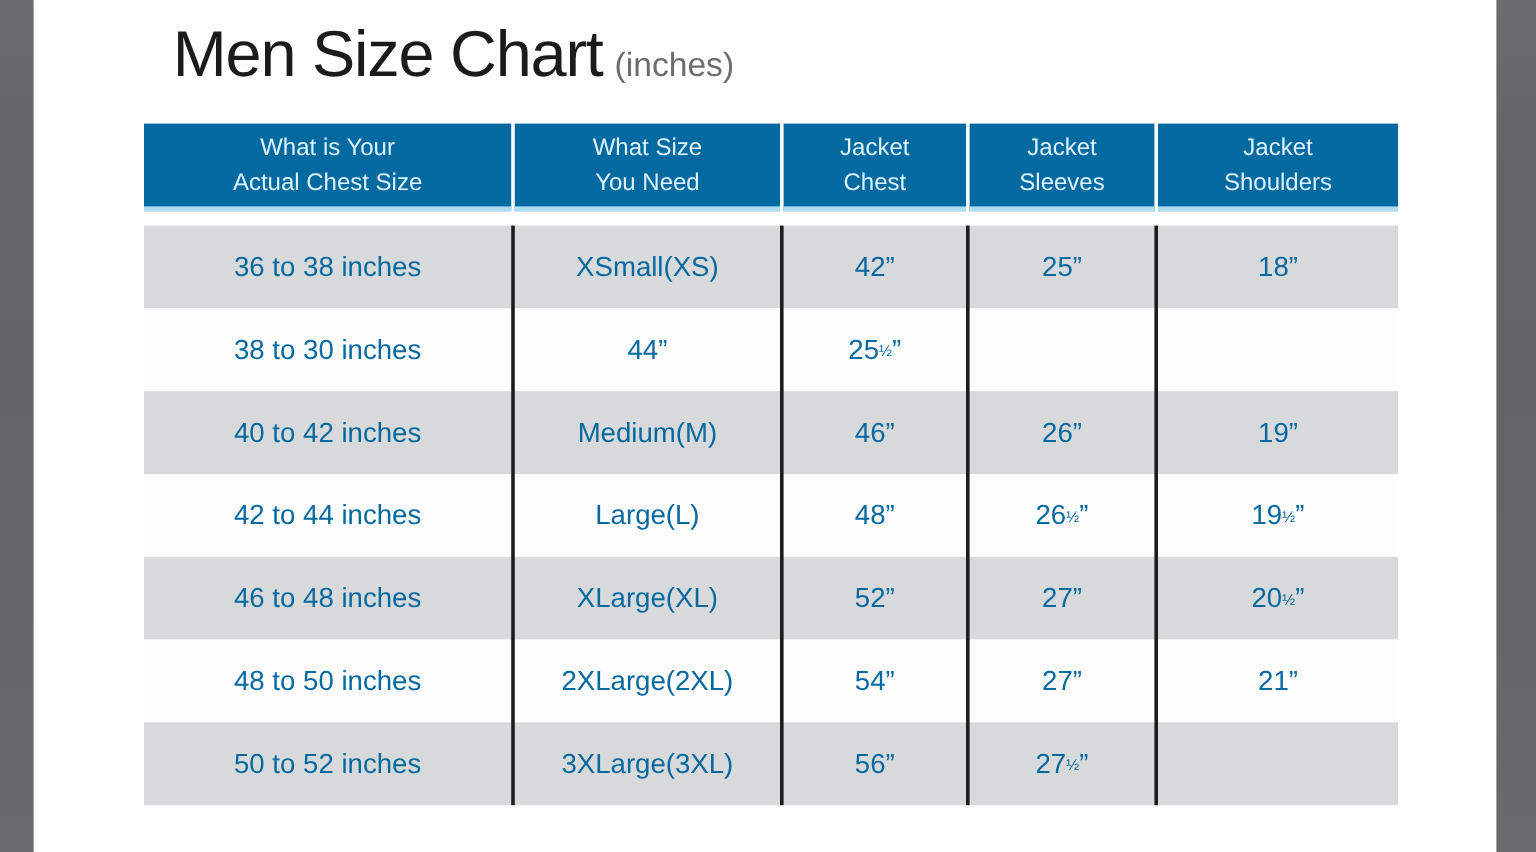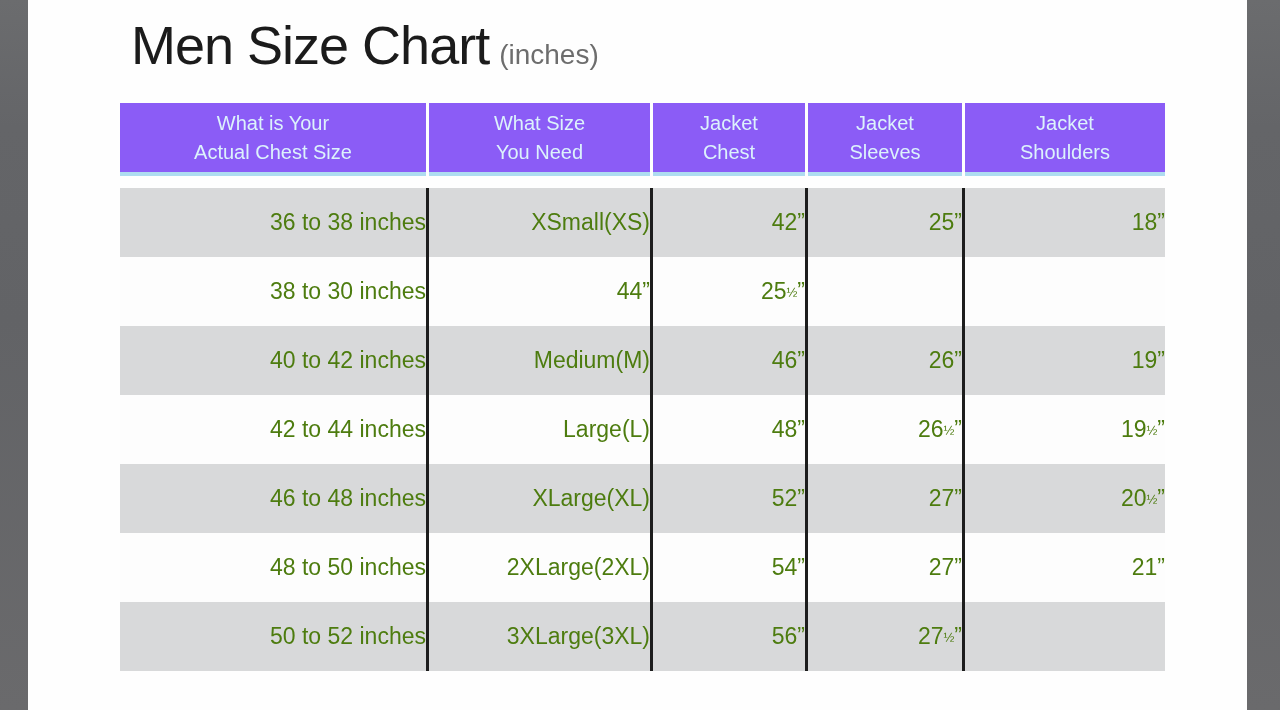--- a/index.html
+++ b/index.html
@@ -22,21 +22,21 @@
     top: 0;
     height: 710px;
     background: linear-gradient(180deg, #6b6c6e 0%, #646568 18%, #626366 45%, #6a6a6c 100%);
   }
   .side-bar.left  { left: 0;  width: 28px; }
   .side-bar.right { right: 0; width: 33px; }
 
   
   .title-wrap {
     position: absolute;
-    left: 131px;
+    left: 144px;
     top: 14px;
     white-space: nowrap;
   }
   .title-main {
     font-size: 54px;
     font-weight: 500;
     color: #1b1b1b;
     letter-spacing: -1px;
   }
   .title-suffix {
@@ -53,21 +53,21 @@
     top: 103px;
     width: 1045px;
   }
   .t-header {
     display: grid;
     grid-template-columns: 306px 221px 152px 154px 200px;
     column-gap: 3px;
     margin-bottom: 12px;
   }
   .h-cell {
-    background: #8b5cf6;
+    background: #0369a1;
     border-bottom: 4px solid #aedcf0;
     color: #dcf2fc;
     font-size: 20px;
     line-height: 1.45;
     height: 69px;
     display: flex;
     align-items: center;
     justify-content: center;
     text-align: center;
     white-space: pre-line;
@@ -78,23 +78,23 @@
   .t-row {
     display: grid;
     grid-template-columns: 306px 221px 152px 154px 200px;
     column-gap: 3px;
     height: 69px;
     align-items: center;
   }
   .t-row:nth-child(odd)  { background: #d8d9da; }
   .t-row:nth-child(even) { background: #fdfdfd; }
   .cell-value {
-    text-align: right;
+    text-align: center;
     font-size: 23px;
-    color: #4d7c0f;
+    color: #0369a1;
   }
   .half {
     font-size: 13px;
     vertical-align: 2px;
   }
   .v-line {
     position: absolute;
     top: 0;
     bottom: 0;
     width: 3px;

